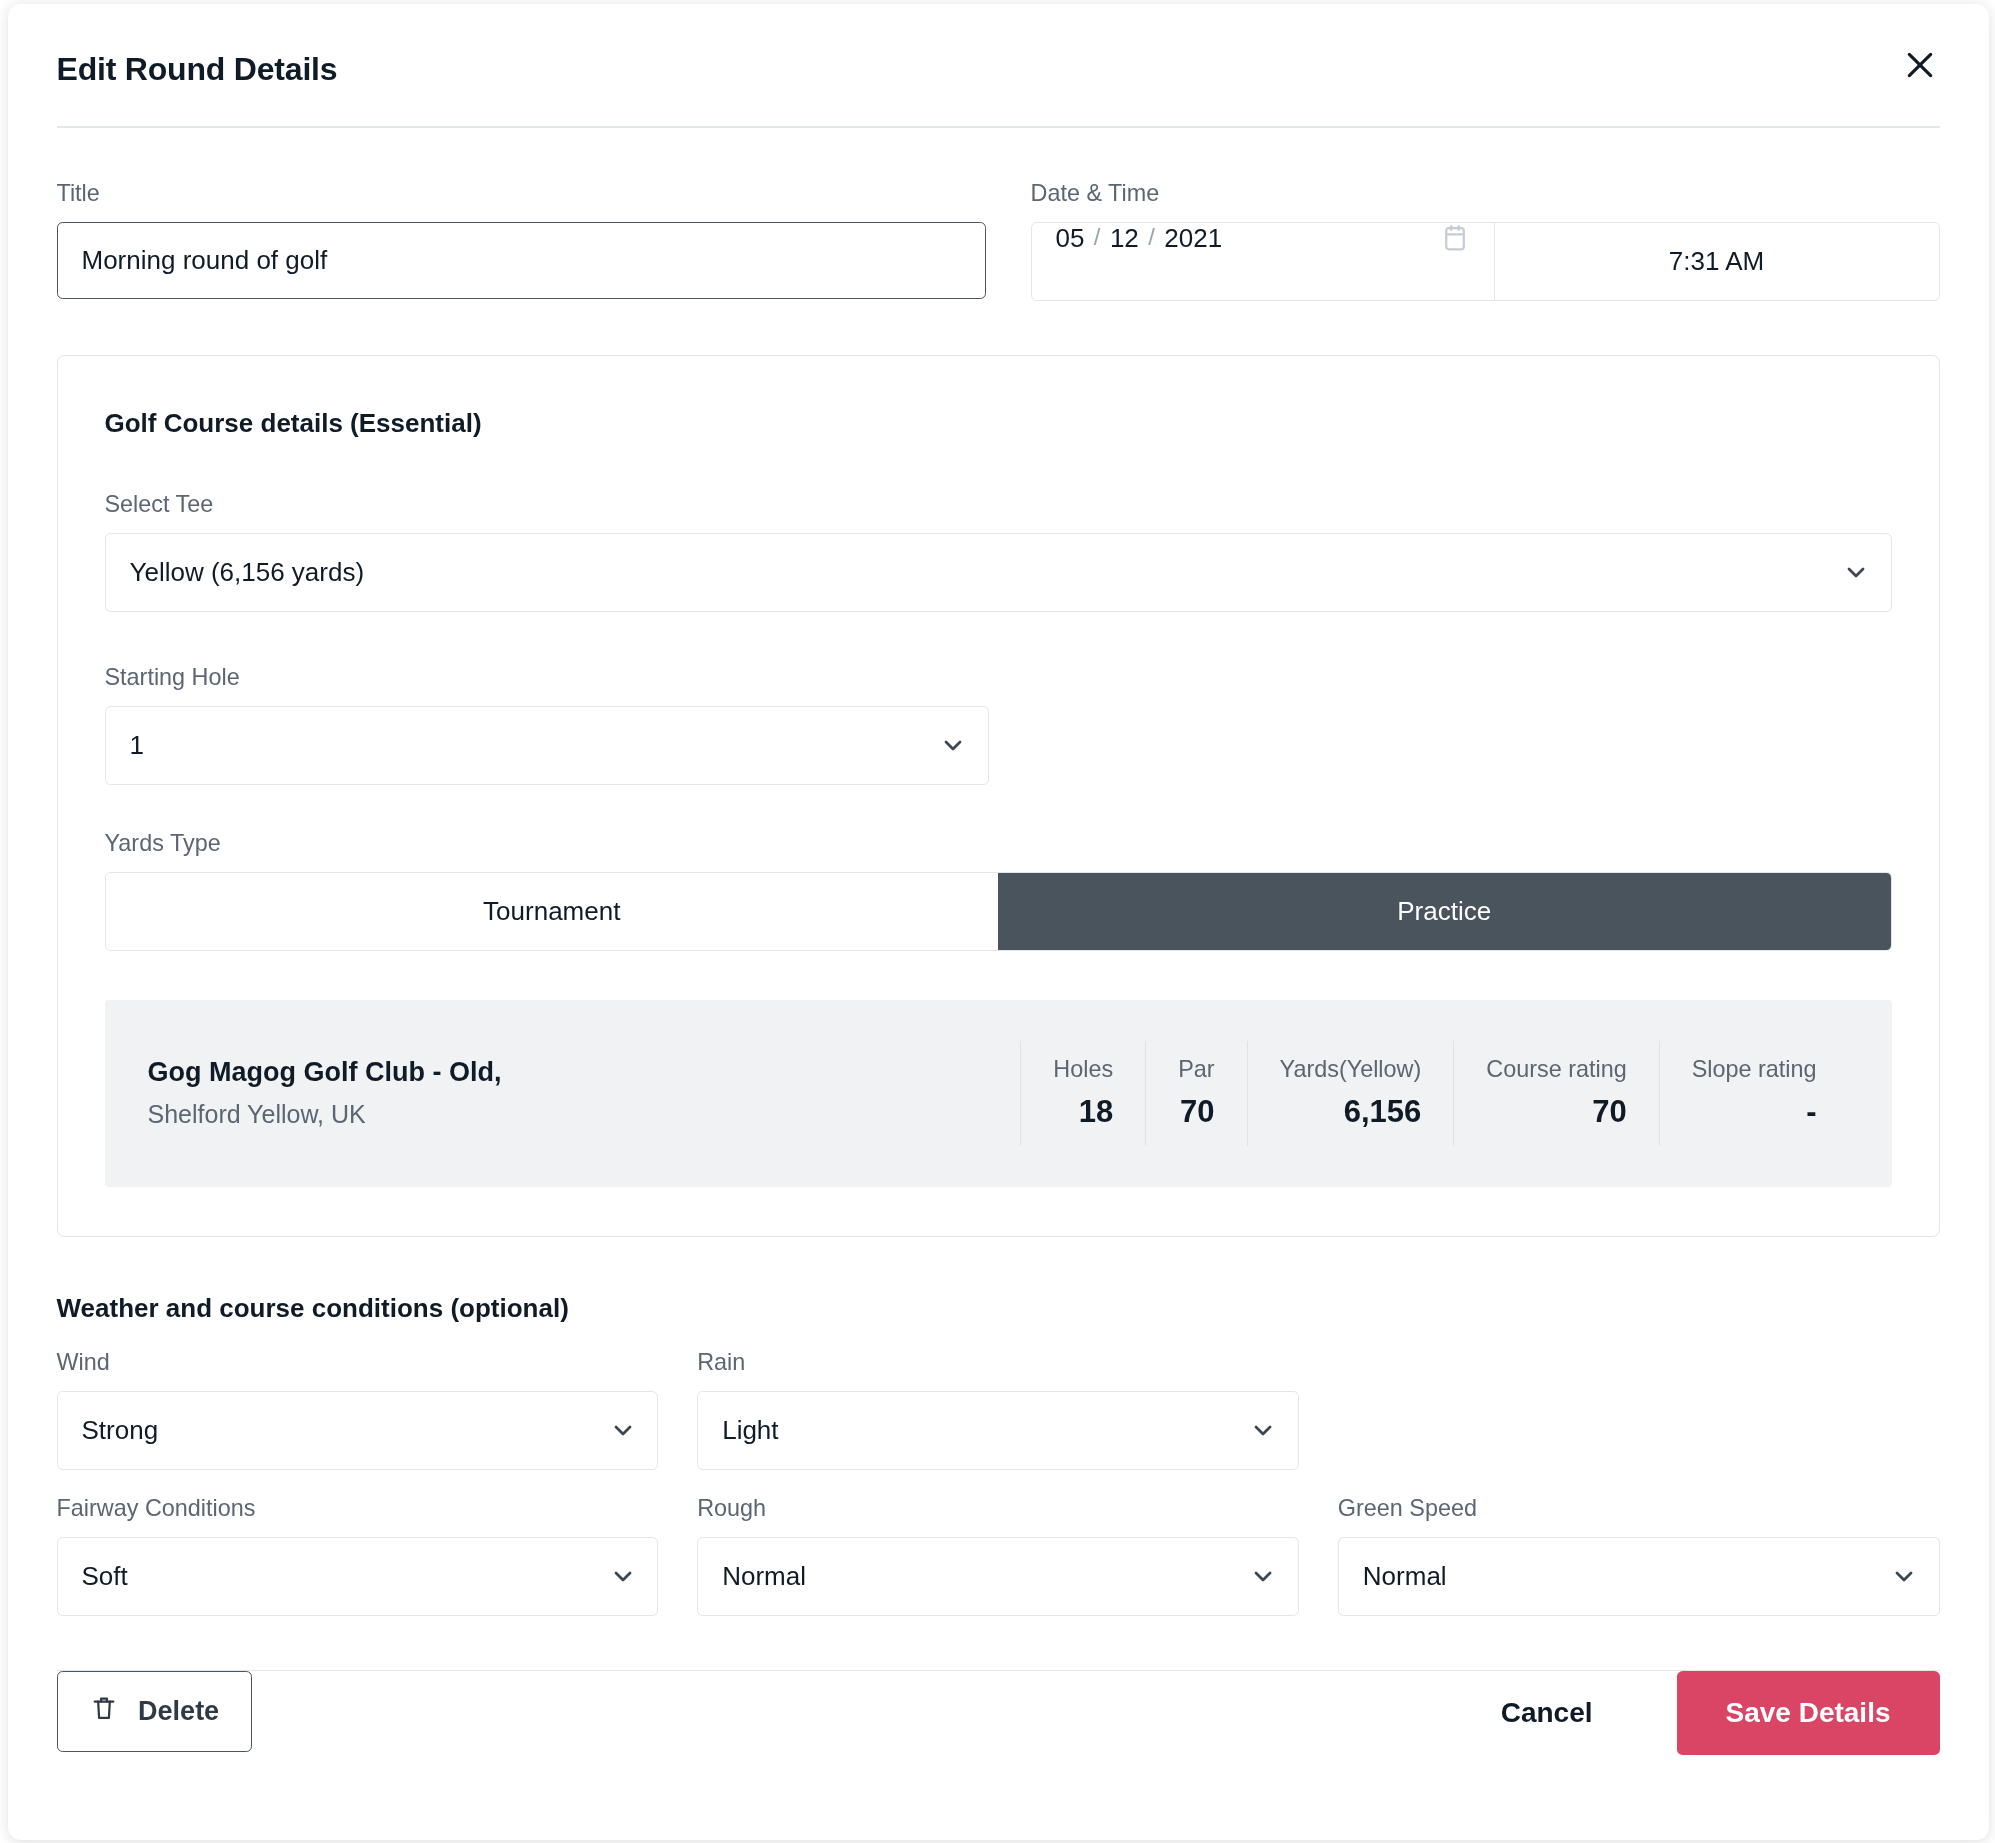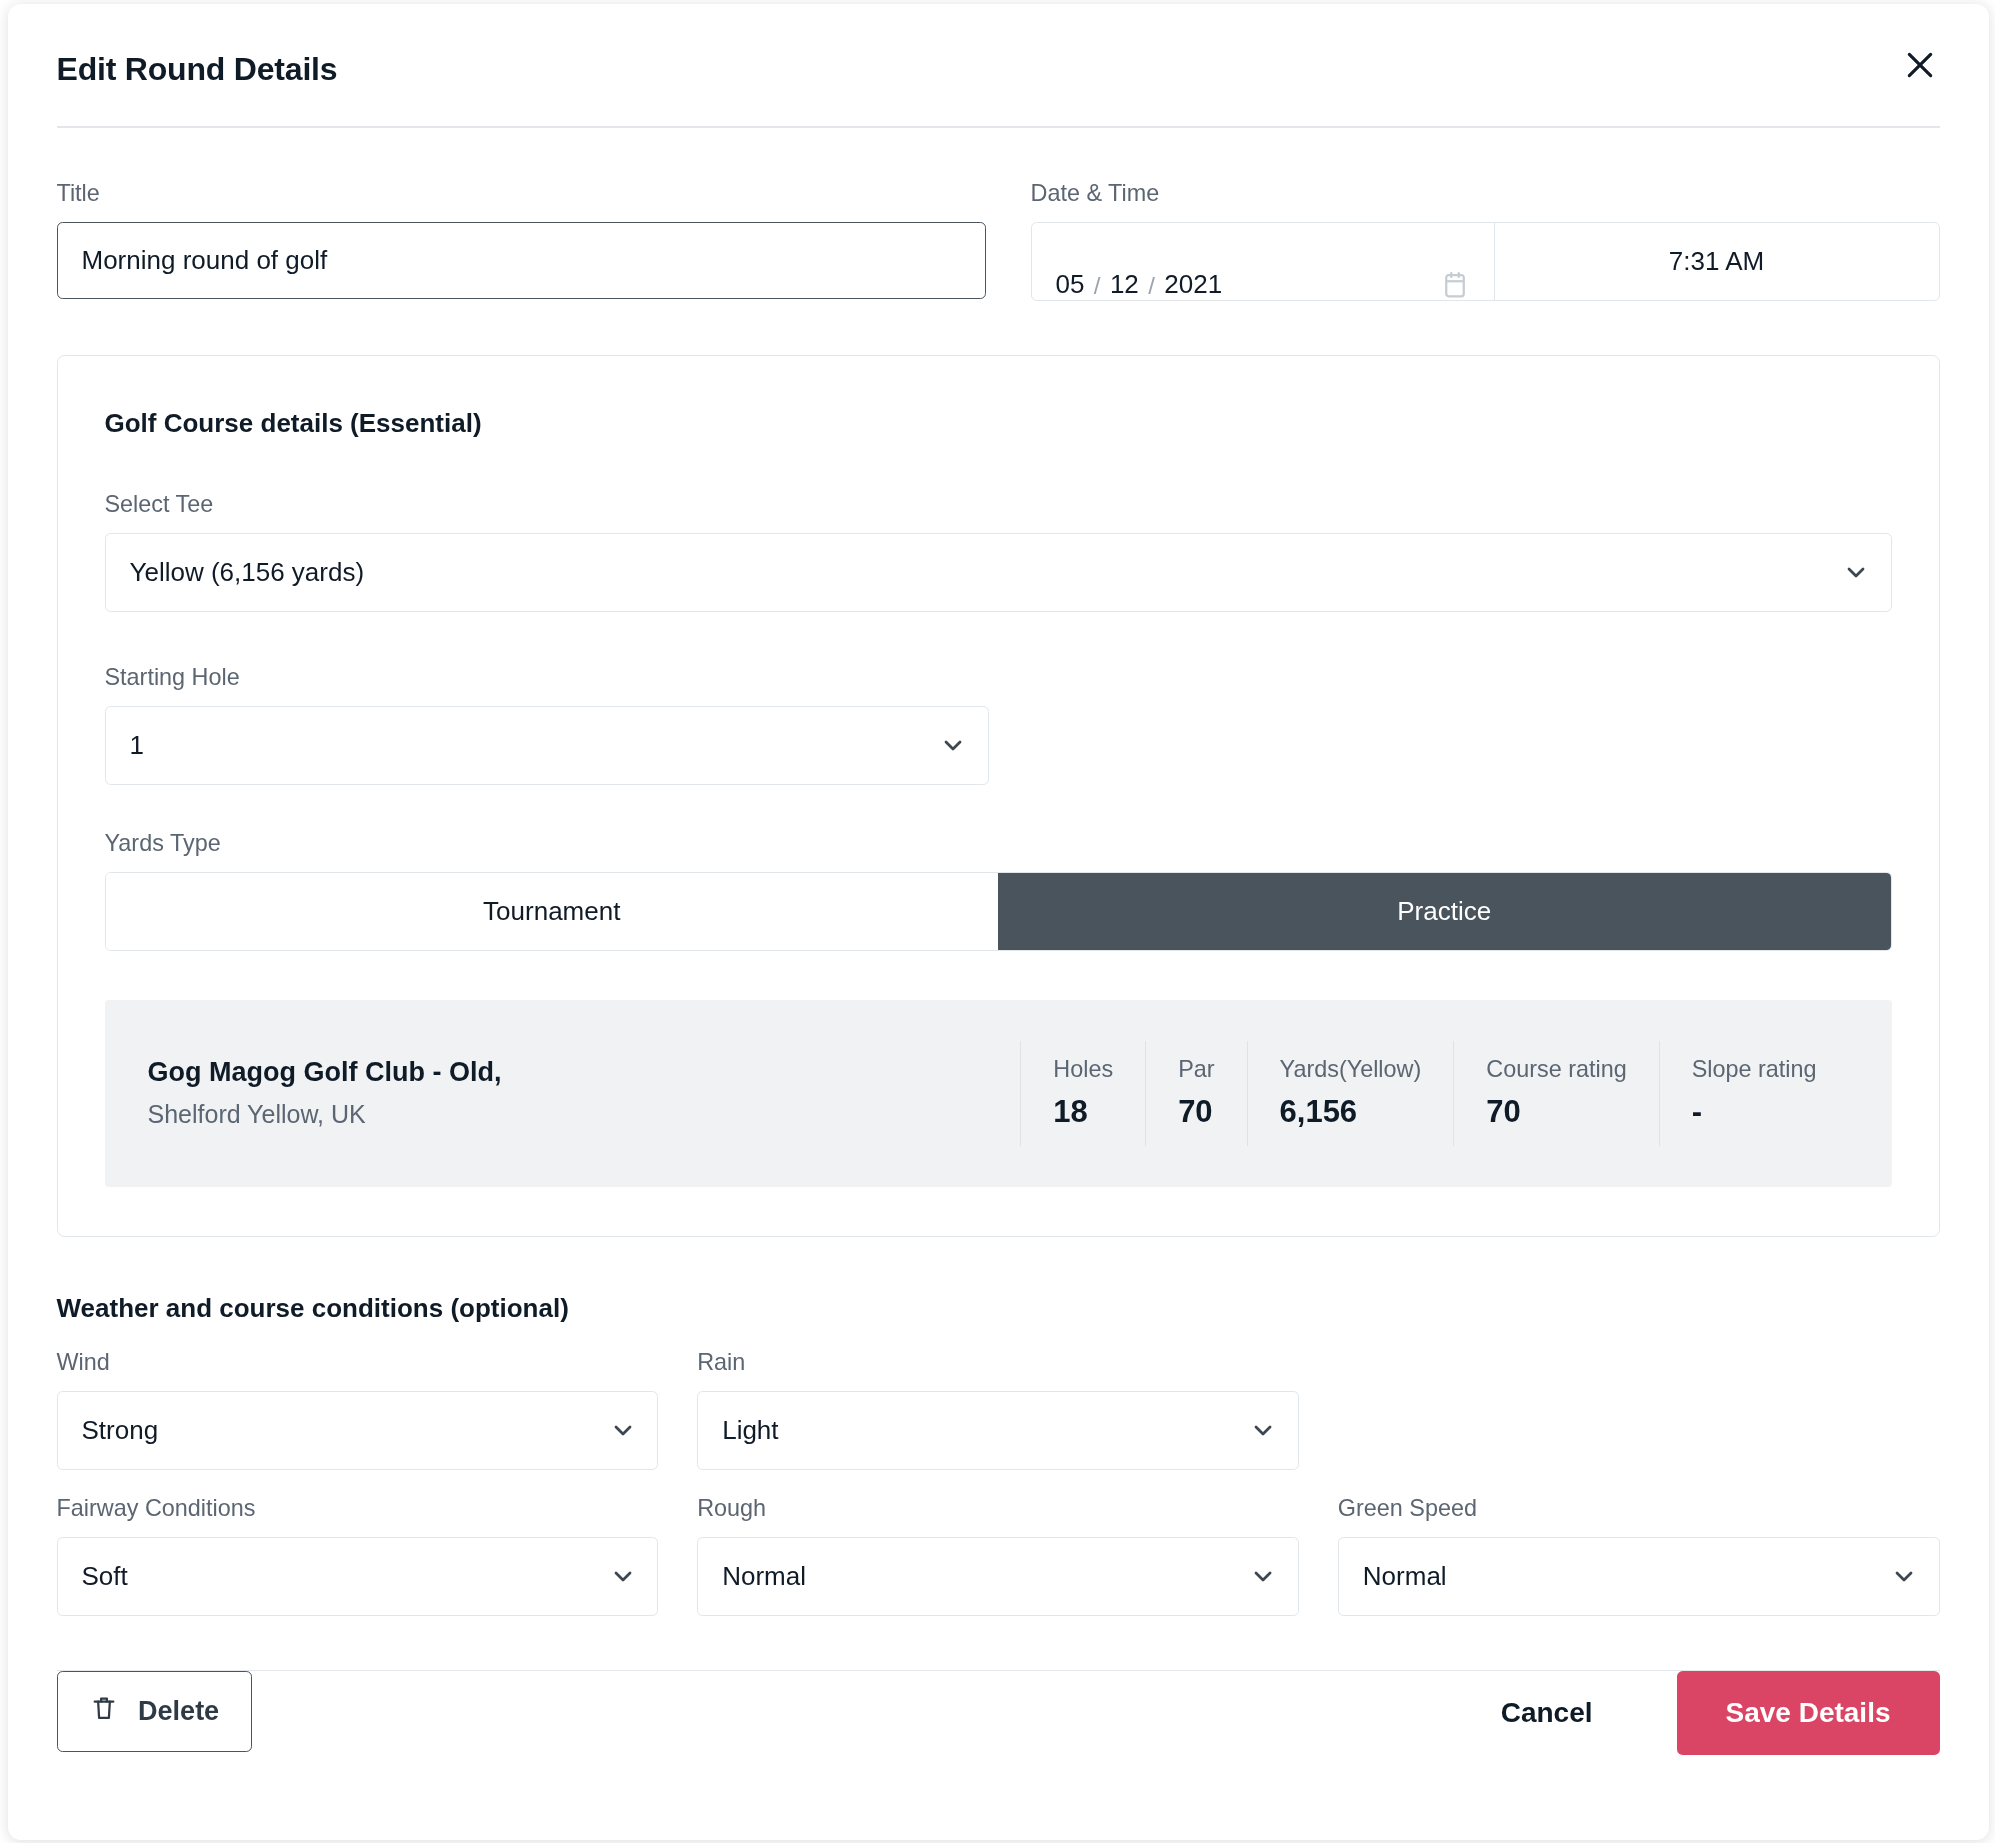--- a/index.html
+++ b/index.html
@@ -115,21 +115,21 @@
     width: 100%;
     height: 79px;
     border: 1.9px solid #e1e6ea;
     border-radius: 5.6px;
     overflow: hidden;
     background: #fff;
   }
   .dt-date {
     flex: 0 0 463px;
     display: flex;
-    align-items: flex-end;
+    align-items: flex-start;
     padding: 0 24px;
     border-right: 1.9px solid #e1e6ea;
     cursor: text;
   }
   .dt-seg {
     font-size: 26px;
     color: #101b28;
   }
   .dt-sep {
     font-size: 24px;
@@ -244,21 +244,21 @@
     color: #5b6672;
   }
   .stat {
     flex: 0 0 auto;
     padding: 0 32px;
     border-left: 1.9px solid #dfe3e7;
     height: 105px;
     display: flex;
     flex-direction: column;
     justify-content: center;
-    text-align: left;
+    text-align: right;
   }
   .stat-label {
     font-size: 23.4px;
     color: #5b6672;
     margin-bottom: 11.2px;
     white-space: nowrap;
   }
   .stat-value {
     font-size: 31px;
     font-weight: bold;

